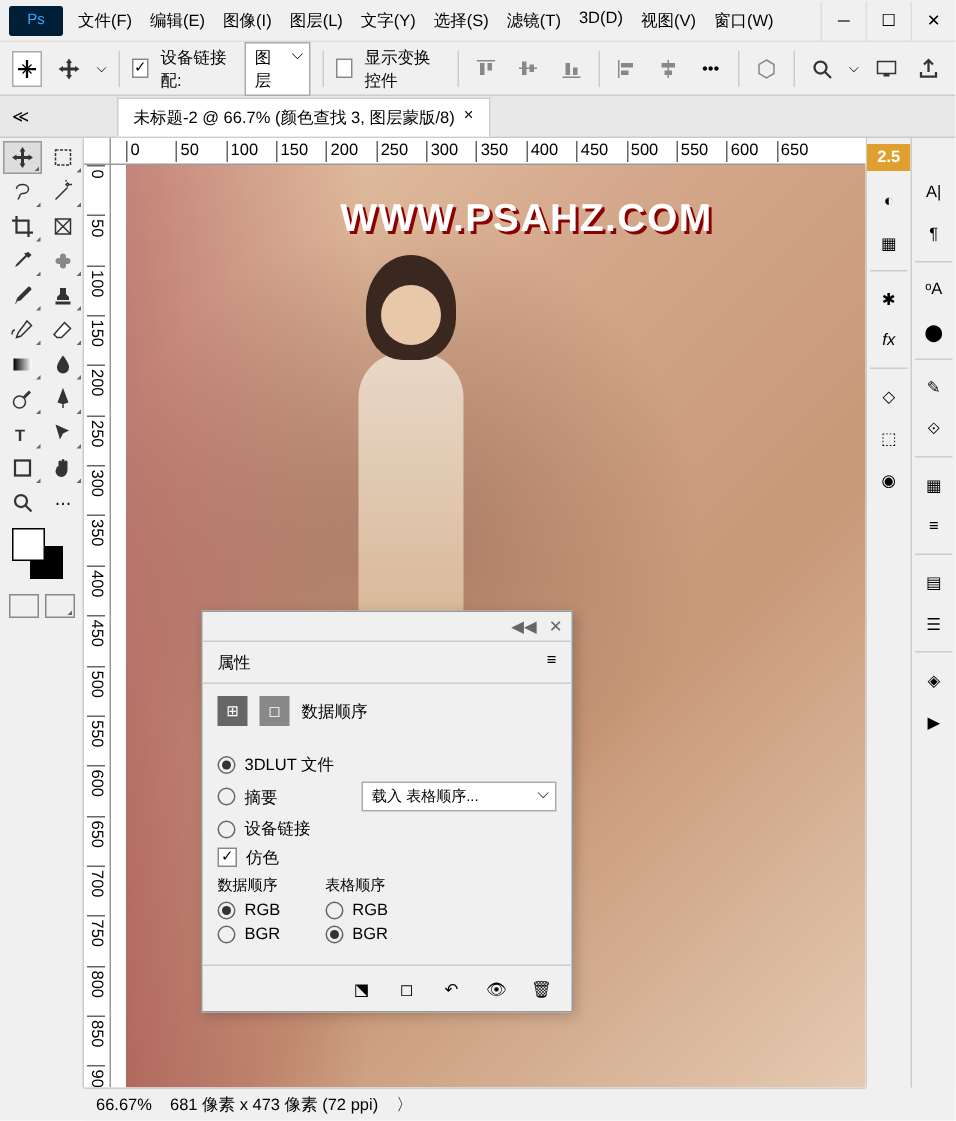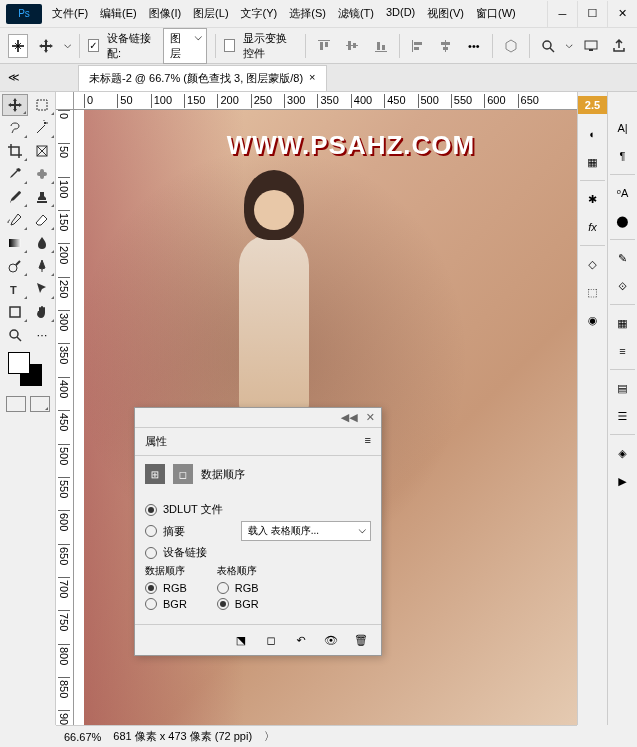--- a/index.html
+++ b/index.html
@@ -444,20 +444,24 @@
     </div>
     <div class="prop-row">
       <div class="radio"></div>
       <span>摘要</span>
       <div class="prop-dropdown">载入 表格顺序...</div>
     </div>
     <div class="prop-row">
       <div class="radio"></div>
       <span>设备链接</span>
     </div>
+    <div class="prop-row">
+      <div class="checkbox checked"></div>
+      <span>仿色</span>
+    </div>
     <div class="prop-cols">
       <div>
         <div class="prop-col-title">数据顺序</div>
         <div class="prop-row">
             <div class="radio sel"></div>
             <span>RGB</span>
           </div>
         <div class="prop-row">
             <div class="radio"></div>
             <span>BGR</span>

